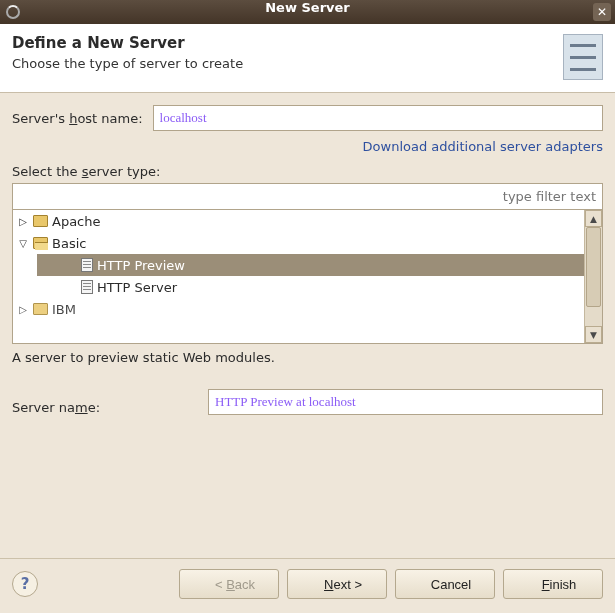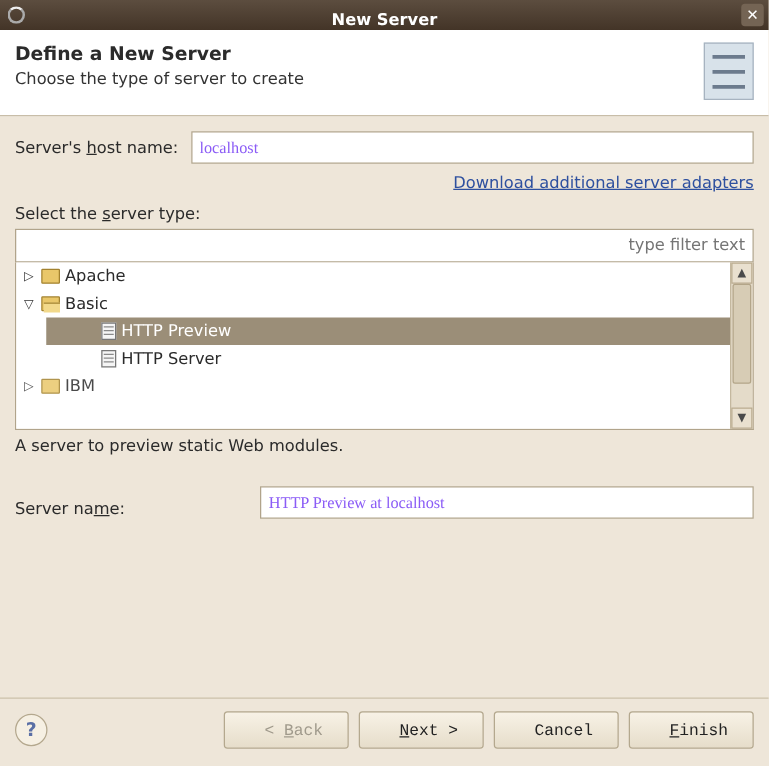--- a/index.html
+++ b/index.html
@@ -12,21 +12,21 @@
     height: 613px;
     overflow: hidden;
     display: flex;
     flex-direction: column;
   }
   .titlebar {
     background: linear-gradient(#5c4d3f, #433427);
     color: #fff;
     height: 24px;
     display: flex;
-    align-items: flex-end;
+    align-items: flex-start;
     justify-content: center;
     position: relative;
     font-weight: bold;
     font-size: 13px;
   }
   .titlebar .spinner {
     position: absolute;
     left: 6px;
     top: 5px;
     width: 14px; height: 14px;
@@ -83,21 +83,20 @@
     border:1px solid #b1a48b;
     background:#fff;
     color:#8b5cf6;
     padding:0 6px;
     font-family:Liberation Serif, serif;
     font-size:13px;
   }
   .download-row { text-align:right; margin-bottom:10px; }
   .link {
     color:#2e509f;
-    text-decoration: underline;
     cursor:pointer;
     font-size:13px;
   }
   .section-label{ margin-bottom:4px; font-size:13px; }
   .filter-input {
     width:100%;
     height:27px;
     border:1px solid #b1a48b;
     background:#fff;
     padding:0 6px;
@@ -156,21 +155,21 @@
     border:1px solid #b4a88e;background:#f6f0e3;
     display:flex;align-items:center;justify-content:center;
     color:#5a6fa5;font-weight:bold;font-size:15px;cursor:pointer;
   }
   .btn-row { display:flex; gap:8px; }
   .btn {
     min-width:100px;height:30px;
     border:1px solid #b4a88e;
     background:linear-gradient(#f8f2e6,#e6ddca);
     border-radius:3px;
-    font-family:Liberation Mono, monospace;font-size:13px;color:#222;
+    font-family:Liberation Sans, sans-serif;font-size:13px;color:#222;
     cursor:pointer;
     padding-left:12px;
   }
   .btn:disabled { color:#a09a8c; cursor:default; }
 </style>
 </head>
 <body>
 
 <div class="titlebar">
   <div class="spinner"></div>

